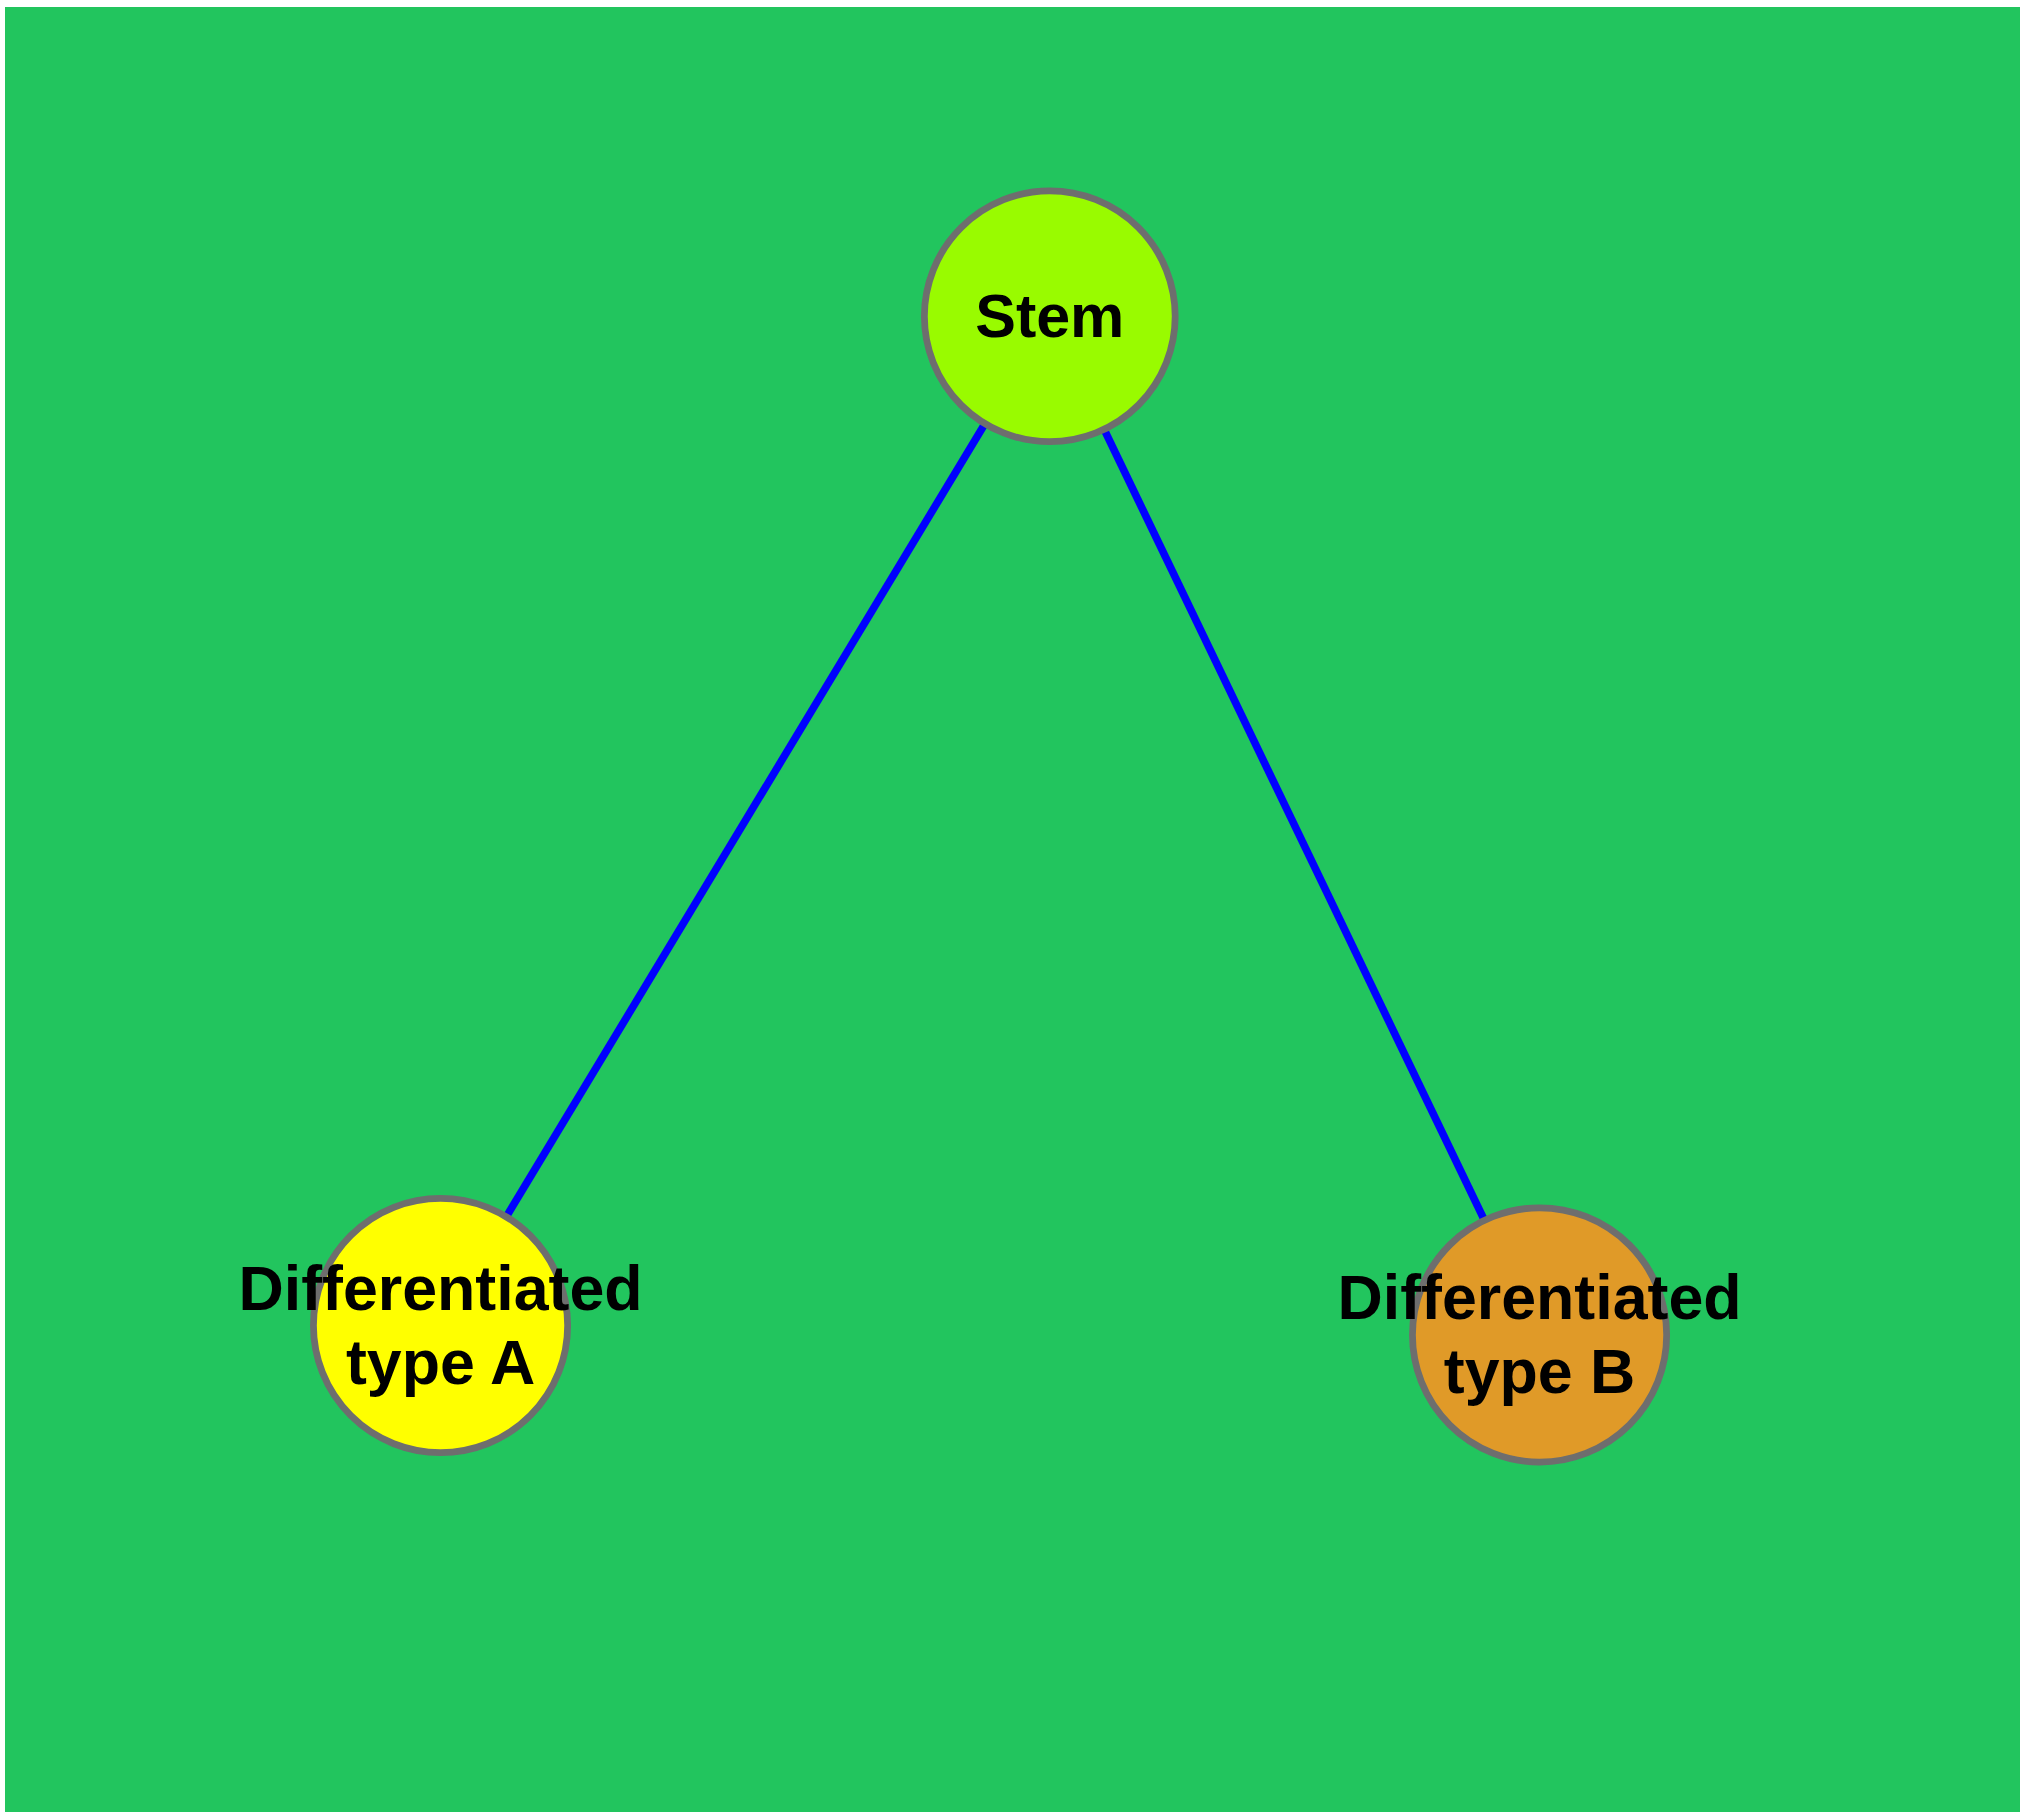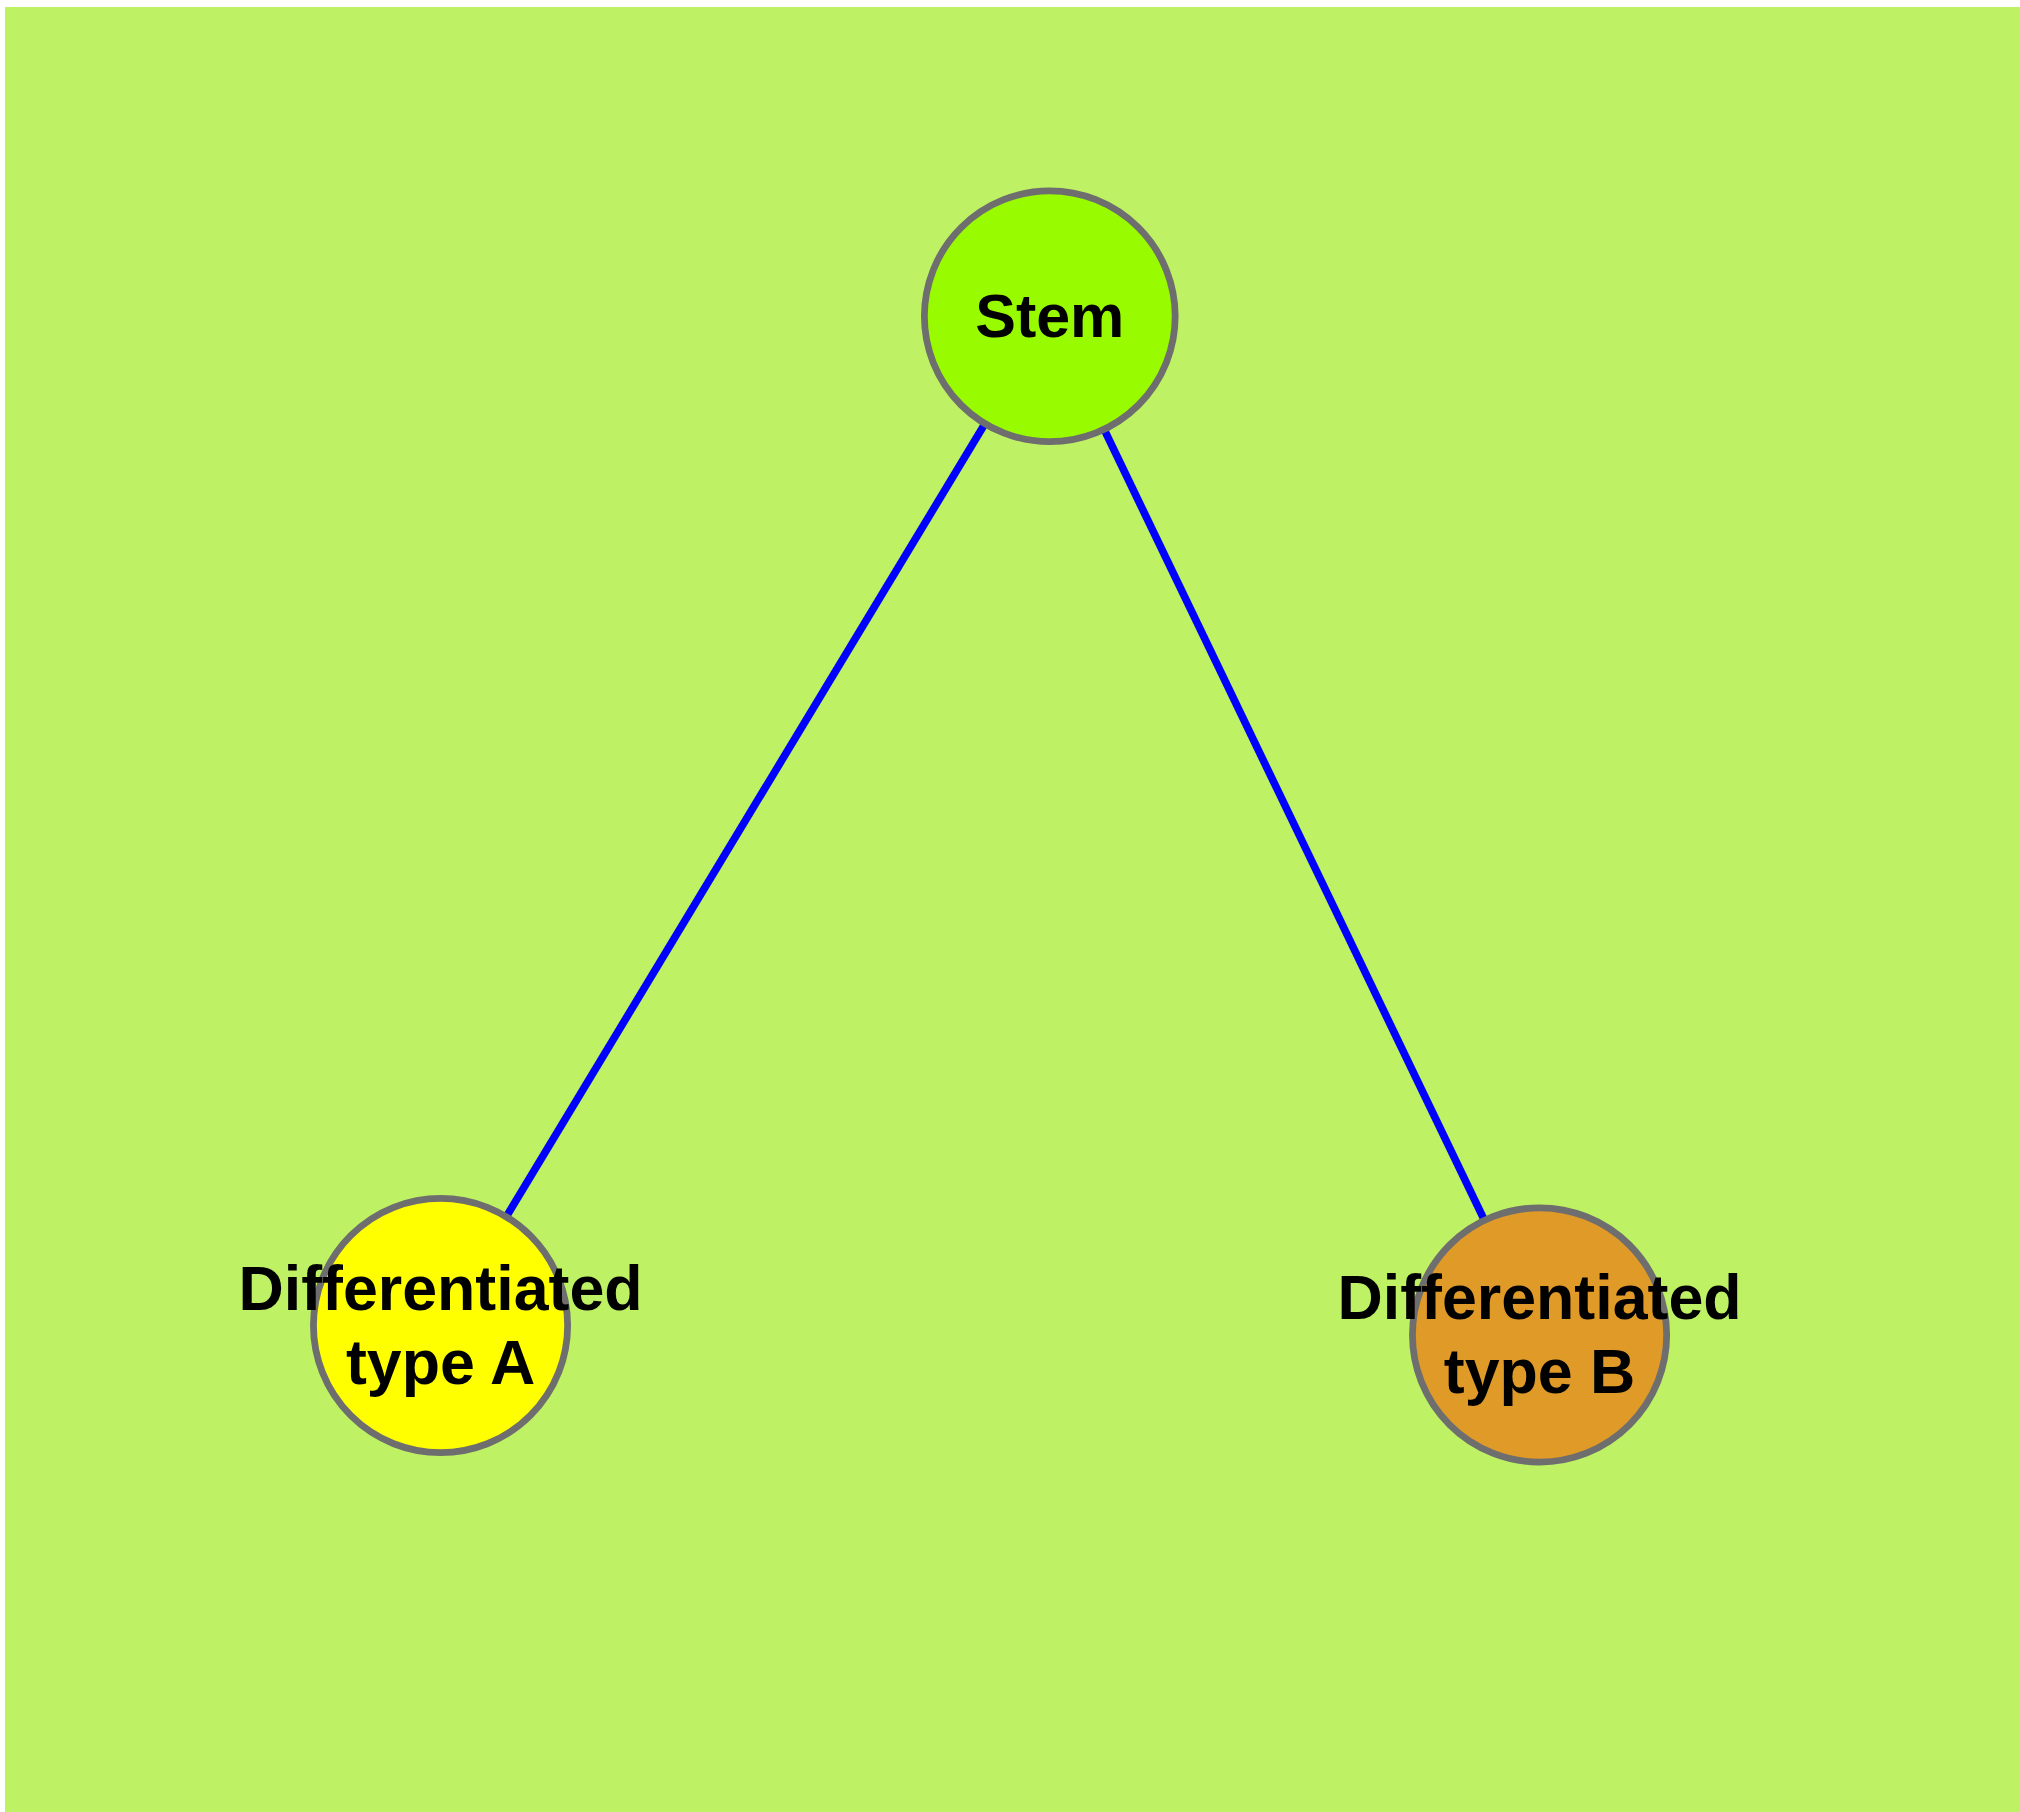--- a/index.html
+++ b/index.html
@@ -14,21 +14,21 @@
     background: #ffffff;
     overflow: hidden;
     font-family: "Liberation Sans", sans-serif;
   }
   #canvas {
     position: absolute;
     left: 5.1px;
     top: 6.8px;
     width: 2015px;
     height: 1805px;
-    background: #bef264;
+    background: #22c55e;
   }
   #graph-svg {
     position: absolute;
     left: 0;
     top: 0;
     width: 100%;
     height: 100%;
     display: block;
   }
   .node-label {

